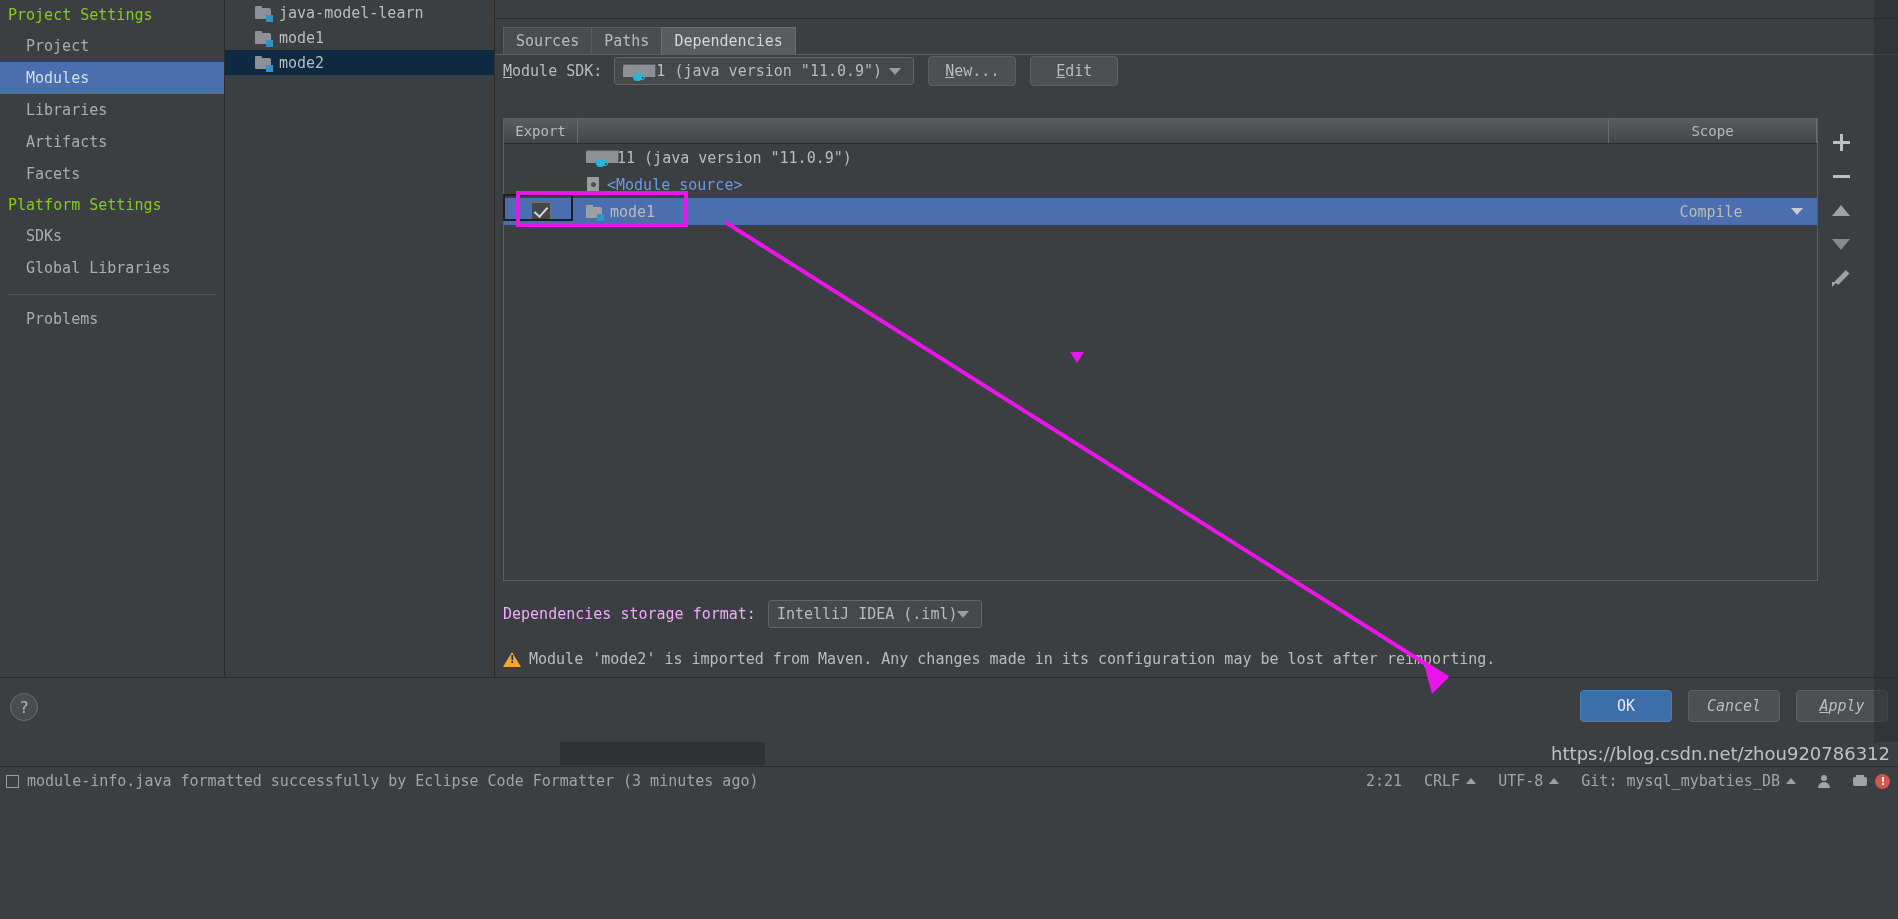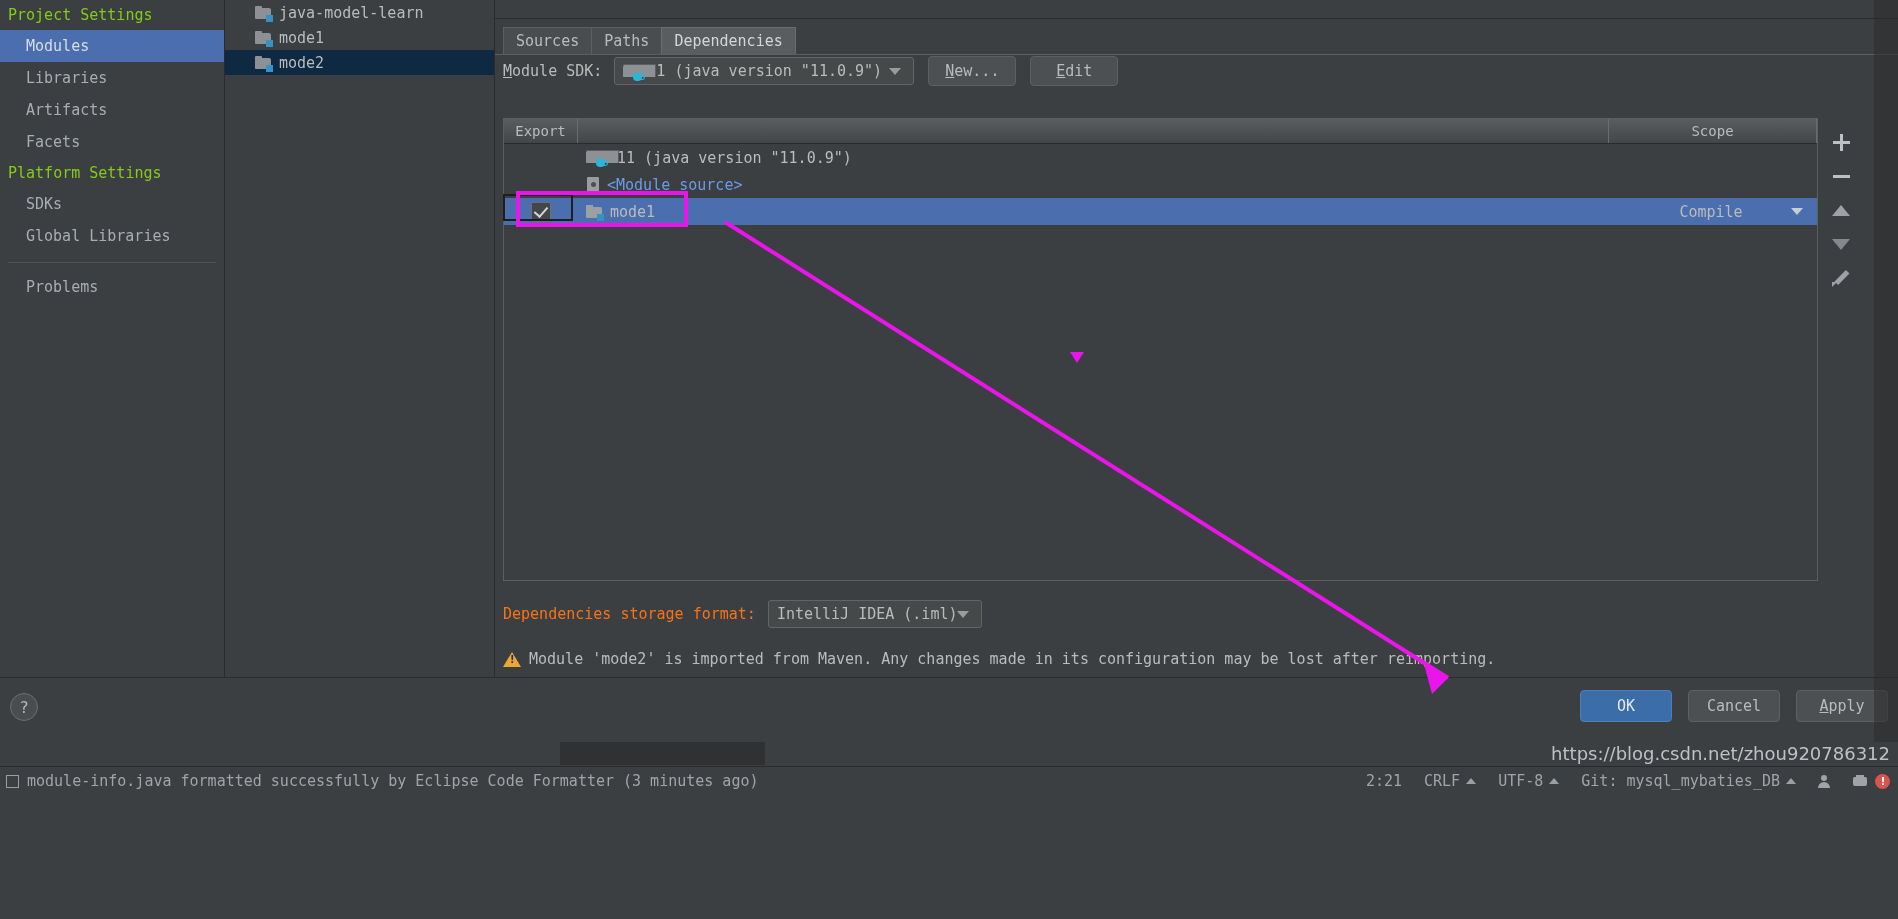--- a/index.html
+++ b/index.html
@@ -413,21 +413,21 @@
     border-top: 5px solid #9ea2a6;
     border-right: 5px solid transparent;
   }
 
   
   #storagerow {
     position: absolute; left: 8px; top: 600px;
     display: flex; align-items: center;
   }
   #storagelabel {
-    font-size: 15px; color: #f97316; margin-right: 12px; white-space: nowrap;
+    font-size: 15px; color: #f0abfc; margin-right: 12px; white-space: nowrap;
   }
   #storagecombo { width: 214px; }
   #storagecombo .caret { position: absolute; right: 12px; }
 
   
   #warnrow {
     position: absolute; left: 8px; top: 650px;
     display: flex; align-items: center;
     font-size: 15px; color: #bbbbbb;
     white-space: nowrap;
@@ -477,21 +477,21 @@
     display: flex; align-items: center; justify-content: center;
     font-size: 15px;
     margin-left: 16px;
     box-sizing: border-box;
     white-space: nowrap;
   }
   .fbtn.primary {
     background: #3b6ea8; border: 1px solid #4a7fb8; color: #e6eaef; text-align: right;
   }
   .fbtn.normal {
-    background: #4c5052; border: 1px solid #5e6163; color: #bbbbbb;
+    background: #4c5052; border: 1px solid #5e6163; color: #bbbbbb; font-style: italic;
   }
   .fbtn u { text-decoration: underline; }
 
   
   #statusbar {
     position: absolute; left: 0; top: 742px;
     width: 1898px; height: 177px;
     background: #3c3f41;
   }
   #status-editor-strip {
@@ -584,20 +584,21 @@
 </style>
 </head>
 <body>
 
 <div id="root">
 
   <div id="sidebar">
 
     <div class="side-group">Project Settings</div>
 
+    <div class="side-item">Project</div>
     <div class="side-item selected">Modules</div>
     <div class="side-item">Libraries</div>
     <div class="side-item">Artifacts</div>
     <div class="side-item">Facets</div>
 
     <div class="side-group">Platform Settings</div>
 
     <div class="side-item">SDKs</div>
     <div class="side-item">Global Libraries</div>
 

